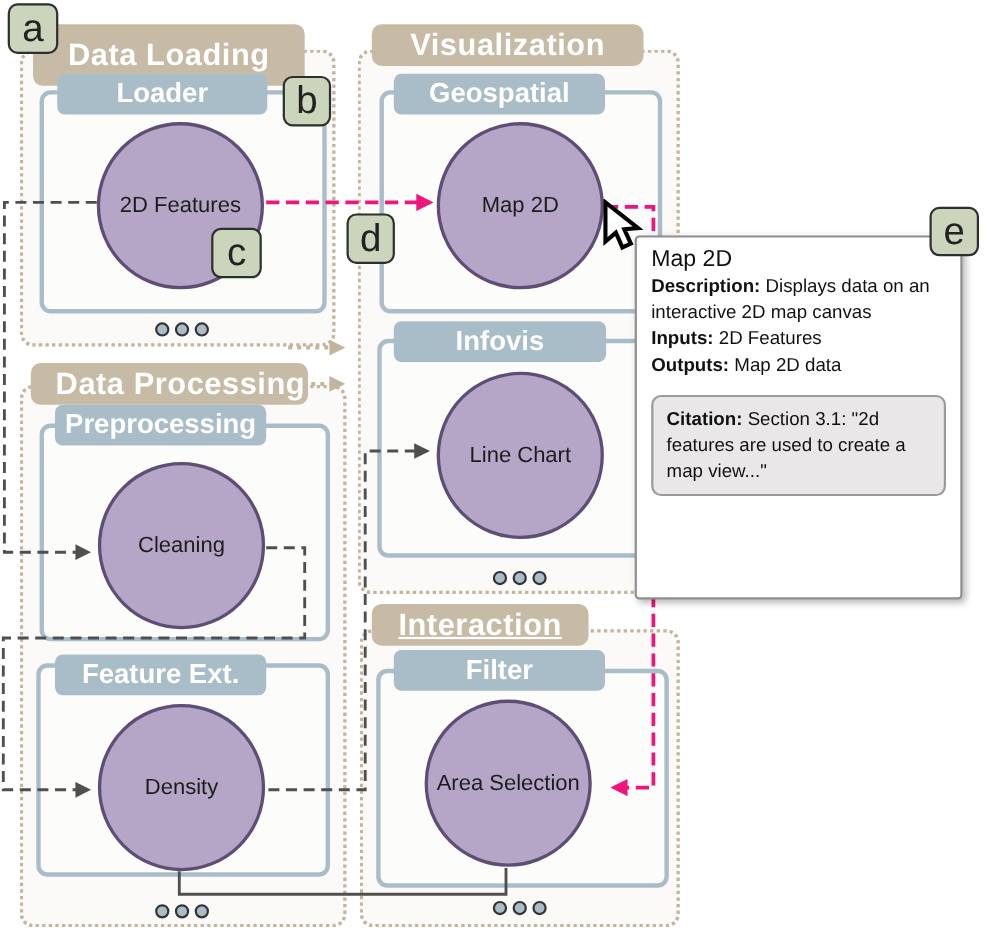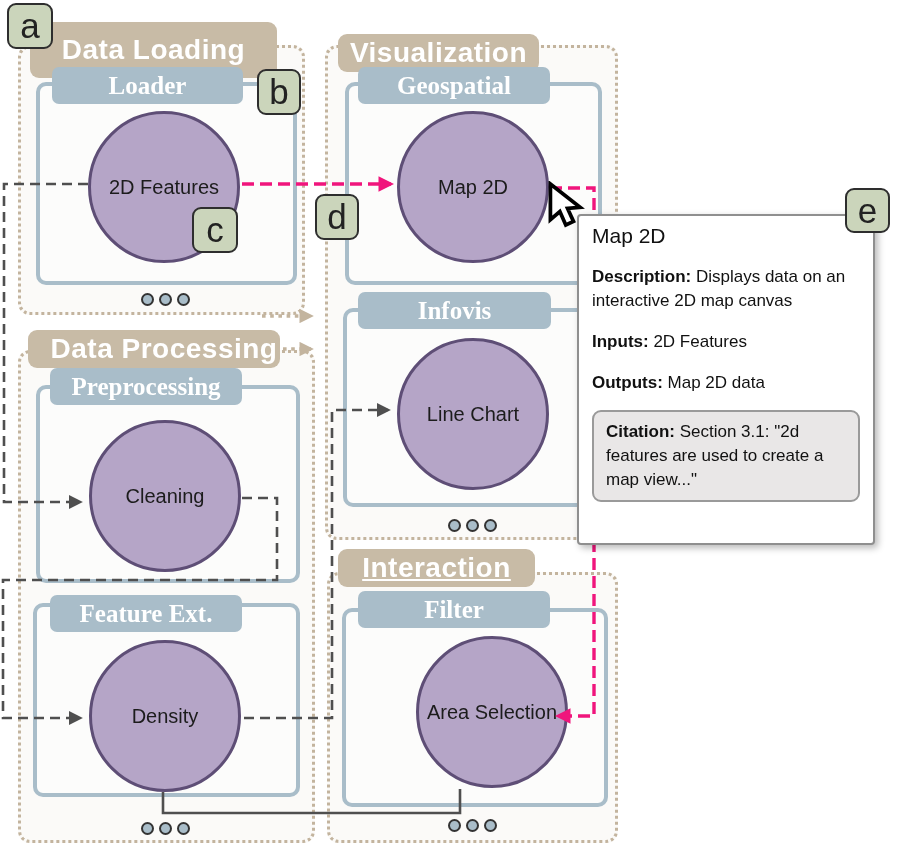--- a/index.html
+++ b/index.html
@@ -22,21 +22,21 @@
   }
   
   .inner-box{
     position:absolute;box-sizing:border-box;z-index:2;
     border:4px solid #a9bdc9;border-radius:10px;background:#fcfcfb;
   }
   .inner-header{
     position:absolute;box-sizing:border-box;z-index:4;
     background:#a9bdc9;color:#ffffff;font-weight:bold;
     font-size:25px;text-align:center;border-radius:7px;
-    display:flex;align-items:center;justify-content:center;font-family:Liberation Serif, serif;
+    display:flex;align-items:center;justify-content:center;
   }
   
   .node{
     position:absolute;box-sizing:border-box;z-index:5;
     width:152px;height:152px;border-radius:50%;
     background:#b5a5c7;border:3px solid #5e4e76;
     display:flex;align-items:center;justify-content:center;
     font-size:20px;color:#1c1c1c;text-align:center;
   }
   
@@ -55,21 +55,21 @@
   
   .tooltip{
     position:absolute;left:577px;top:214px;width:298px;height:331px;z-index:30;
     box-sizing:border-box;background:#ffffff;
     border:2px solid #8f8f8f;border-radius:4px;
     box-shadow:3px 3px 7px rgba(0,0,0,.28);
     padding:6px 13px 10px 13px;
     font-size:17px;color:#111;
   }
   .tooltip .tt-title{font-size:21px;font-weight:normal;margin:2px 0 0 0;}
-  .tt-row{margin-top:17px;line-height:24px;}
+  .tt-row{line-height:24px;}
   .tt-row b{font-weight:bold;}
   .citation{
     background:#e9e7e7;border:2px solid #9a9a9a;border-radius:9px;
     padding:8px 12px;margin-top:15px;line-height:24px;box-sizing:border-box;
   }
   
   .cursor{position:absolute;left:546px;top:181px;z-index:40;}
   .e-badge{z-index:45;}
 </style>
 </head>
@@ -81,37 +81,37 @@
 <div class="section" style="left:327px;top:572px;width:291px;height:271px;"></div>
 
 <div class="inner-box" style="left:36px;top:82px;width:261px;height:203px;"></div>
 <div class="inner-box" style="left:345px;top:82px;width:257px;height:203px;"></div>
 <div class="inner-box" style="left:343px;top:308px;width:259px;height:199px;"></div>
 <div class="inner-box" style="left:36px;top:385px;width:264px;height:198px;"></div>
 <div class="inner-box" style="left:33px;top:603px;width:267px;height:194px;"></div>
 <div class="inner-box" style="left:342px;top:608px;width:266px;height:199px;"></div>
 
 <div class="sec-header" style="left:30px;top:22px;width:247px;height:56px;text-align:center;">Data Loading</div>
-<div class="sec-header" style="left:338px;top:34px;width:201px;height:38px;">Visualization</div>
+<div class="sec-header" style="left:338px;top:22px;width:247px;height:38px;">Visualization</div>
 <div class="sec-header" style="left:28px;top:330px;width:252px;height:38px;padding-left:20px;">Data Processing</div>
 <div class="sec-header" style="left:338px;top:549px;width:197px;height:38px;text-decoration:underline;">Interaction</div>
 
 <div class="inner-header" style="left:52px;top:67px;width:191px;height:37px;">Loader</div>
 <div class="inner-header" style="left:358px;top:67px;width:192px;height:37px;">Geospatial</div>
 <div class="inner-header" style="left:358px;top:292px;width:193px;height:37px;">Infovis</div>
 <div class="inner-header" style="left:50px;top:368px;width:192px;height:37px;">Preprocessing</div>
 <div class="inner-header" style="left:50px;top:595px;width:192px;height:37px;">Feature Ext.</div>
 <div class="inner-header" style="left:358px;top:591px;width:192px;height:37px;">Filter</div>
 
 <div class="node" style="left:88px;top:111px;">2D Features</div>
 <div class="node" style="left:397px;top:111px;">Map 2D</div>
 <div class="node" style="left:397px;top:338px;">Line Chart</div>
 <div class="node" style="left:89px;top:420px;">Cleaning</div>
 <div class="node" style="left:89px;top:640px;">Density</div>
-<div class="node" style="left:416px;top:636px;">Area Selection</div>
+<div class="node" style="left:386px;top:636px;">Area Selection</div>
 
 <div class="dots" style="left:141px;top:293px;">
   <span class="dot"></span>
     <span class="dot"></span>
     <span class="dot"></span>
   </div>
 <div class="dots" style="left:448px;top:519px;">
   <span class="dot"></span>
     <span class="dot"></span>
     <span class="dot"></span>

